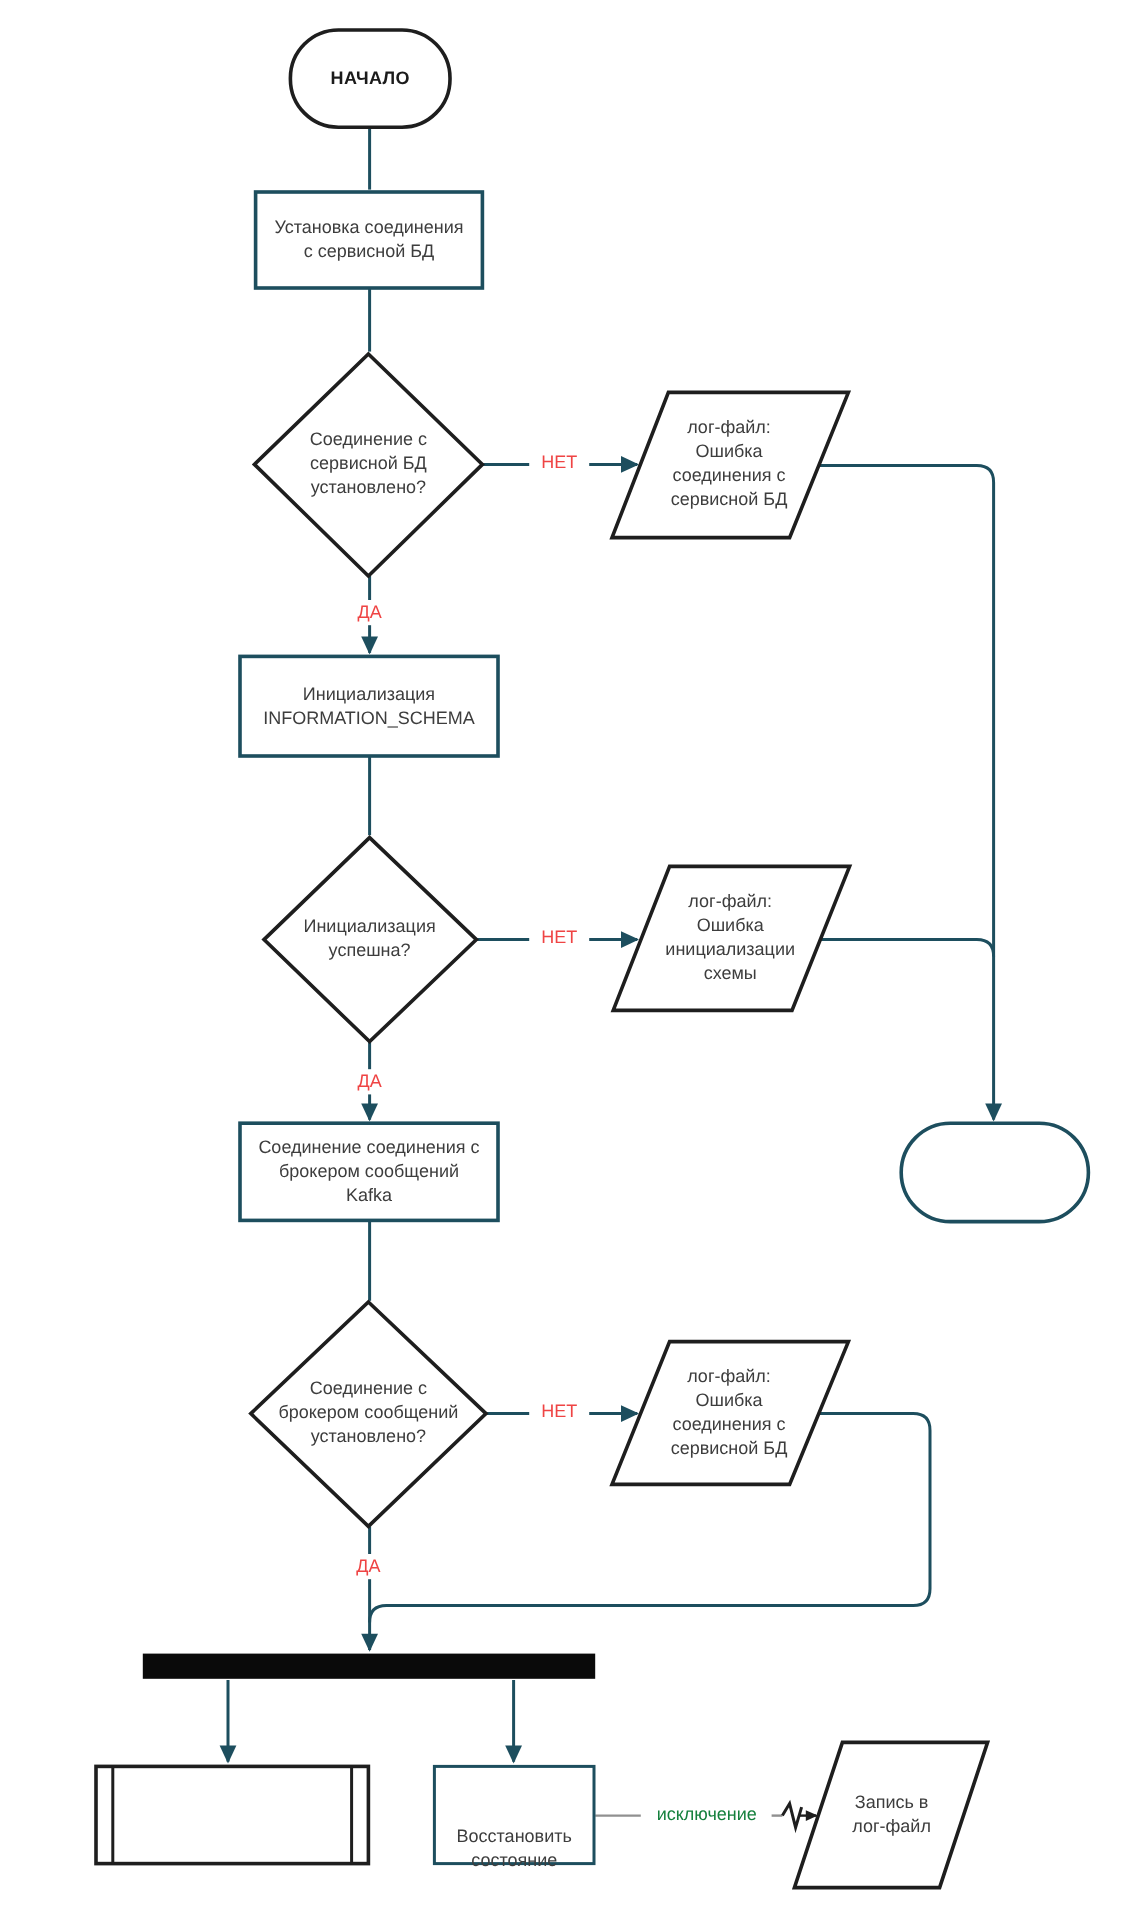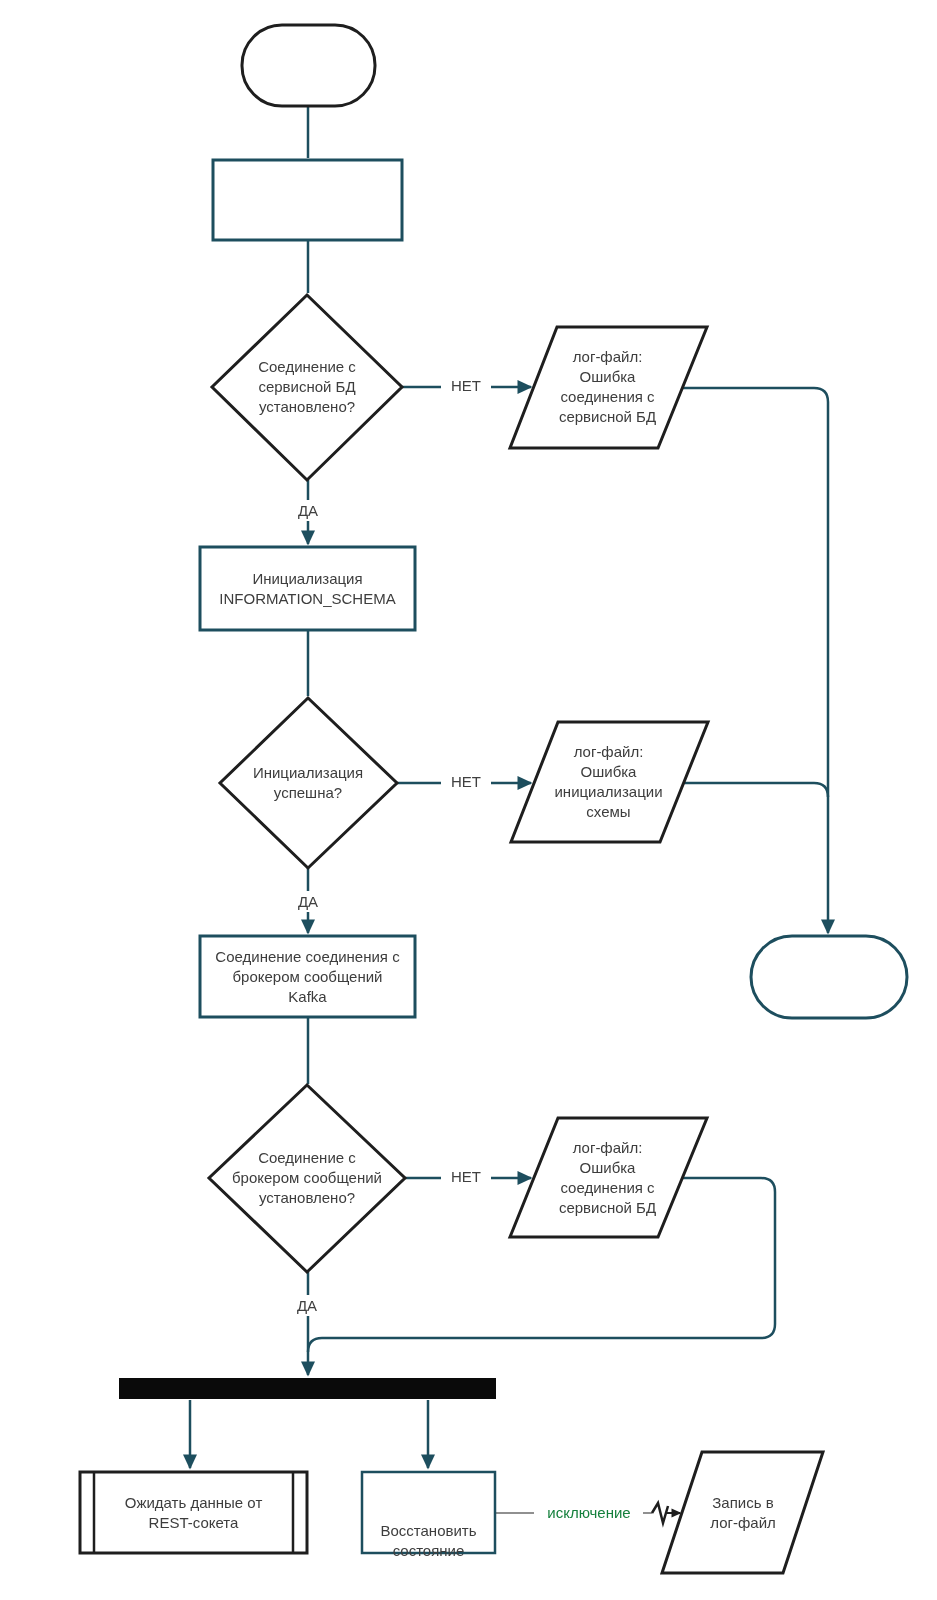--- a/index.html
+++ b/index.html
@@ -13,21 +13,21 @@
   #flow-svg{position:absolute;left:0;top:0;}
   .lbl{
     position:absolute;
     display:flex;align-items:center;justify-content:center;
     text-align:center;
     white-space:pre-line;
     font-size:15px;line-height:20px;
     color:#3d3d3d;
   }
   .lbl.term{font-weight:bold;color:#1b1b1b;letter-spacing:.3px;}
-  .lbl.edge{background:#ffffff;font-size:15px;color:#404040;}
+  .lbl.edge{background:#ffffff;font-size:15px;color:#ef4444;}
   .lbl.gray{color:#15803d;background:#ffffff;}
 </style>
 </head>
 <body>
 
 <div id="canvas">
 
   <svg id="flow-svg" width="937" height="1600" viewBox="0 0 937 1600">
     <defs>
       <marker id="arrow-teal" markerUnits="userSpaceOnUse" markerWidth="16" markerHeight="15" refX="14" refY="7.5" orient="auto">
@@ -78,20 +78,23 @@
     <rect x="119" y="1378" width="377" height="21" fill="#0a0a0a"></rect>
     <g>
       <rect x="80" y="1472" width="227" height="81" fill="#ffffff" stroke="#1e1e1e" stroke-width="3"></rect>
       <line x1="94" y1="1472" x2="94" y2="1553" stroke="#1e1e1e" stroke-width="2.5"></line>
       <line x1="293" y1="1472" x2="293" y2="1553" stroke="#1e1e1e" stroke-width="2.5"></line>
     </g>
     <rect x="362" y="1472" width="133" height="81" fill="#ffffff" stroke="#1d4e5e" stroke-width="2.5"></rect>
     <polygon points="702,1452 823,1452 783,1573 662,1573" fill="#ffffff" stroke="#1e1e1e" stroke-width="3"></polygon>
   </svg>
 
+  <div class="lbl term" style="left:242px;top:25px;width:133px;height:81px;">НАЧАЛО</div>
+  <div class="lbl" style="left:213px;top:160px;width:189px;height:80px;">Установка соединения
+с сервисной БД</div>
   <div class="lbl" style="left:222px;top:325px;width:170px;height:124px;">Соединение с
 сервисной БД
 установлено?</div>
   <div class="lbl" style="left:525px;top:331px;width:165px;height:112px;">лог-файл:
 Ошибка
 соединения с
 сервисной БД</div>
   <div class="lbl" style="left:200px;top:547px;width:215px;height:83px;">Инициализация
 INFORMATION_SCHEMA</div>
   <div class="lbl" style="left:223px;top:733px;width:170px;height:100px;">Инициализация
@@ -103,22 +106,20 @@
   <div class="lbl" style="left:200px;top:936px;width:215px;height:81px;">Соединение соединения с
 брокером сообщений
 Kafka</div>
   <div class="lbl" style="left:212px;top:1128px;width:190px;height:100px;">Соединение с
 брокером сообщений
 установлено?</div>
   <div class="lbl" style="left:525px;top:1122px;width:165px;height:112px;">лог-файл:
 Ошибка
 соединения с
 сервисной БД</div>
-  <div class="lbl" style="left:94px;top:1472px;width:199px;height:81px;">Ожидать данные от
-REST-сокета</div>
   <div class="lbl" style="left:362px;top:1472px;width:133px;height:81px;margin-top:28px;">Восстановить
 состояние</div>
   <div class="lbl" style="left:668px;top:1452px;width:150px;height:121px;">Запись в
 лог-файл</div>
 
   <div class="lbl edge" style="left:441px;top:375px;width:50px;height:22px;">НЕТ</div>
   <div class="lbl edge" style="left:288px;top:500px;width:40px;height:21px;">ДА</div>
   <div class="lbl edge" style="left:441px;top:771px;width:50px;height:22px;">НЕТ</div>
   <div class="lbl edge" style="left:288px;top:891px;width:40px;height:21px;">ДА</div>
   <div class="lbl edge" style="left:441px;top:1166px;width:50px;height:22px;">НЕТ</div>

